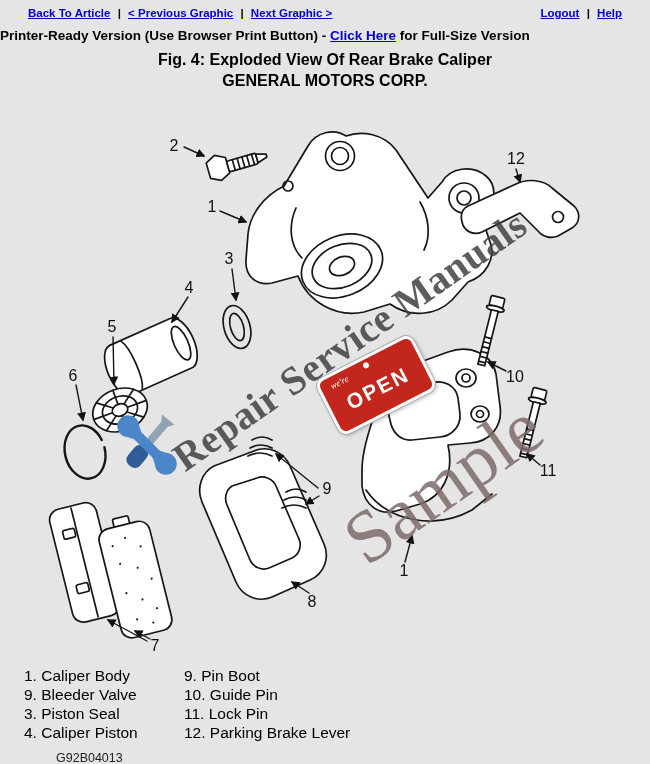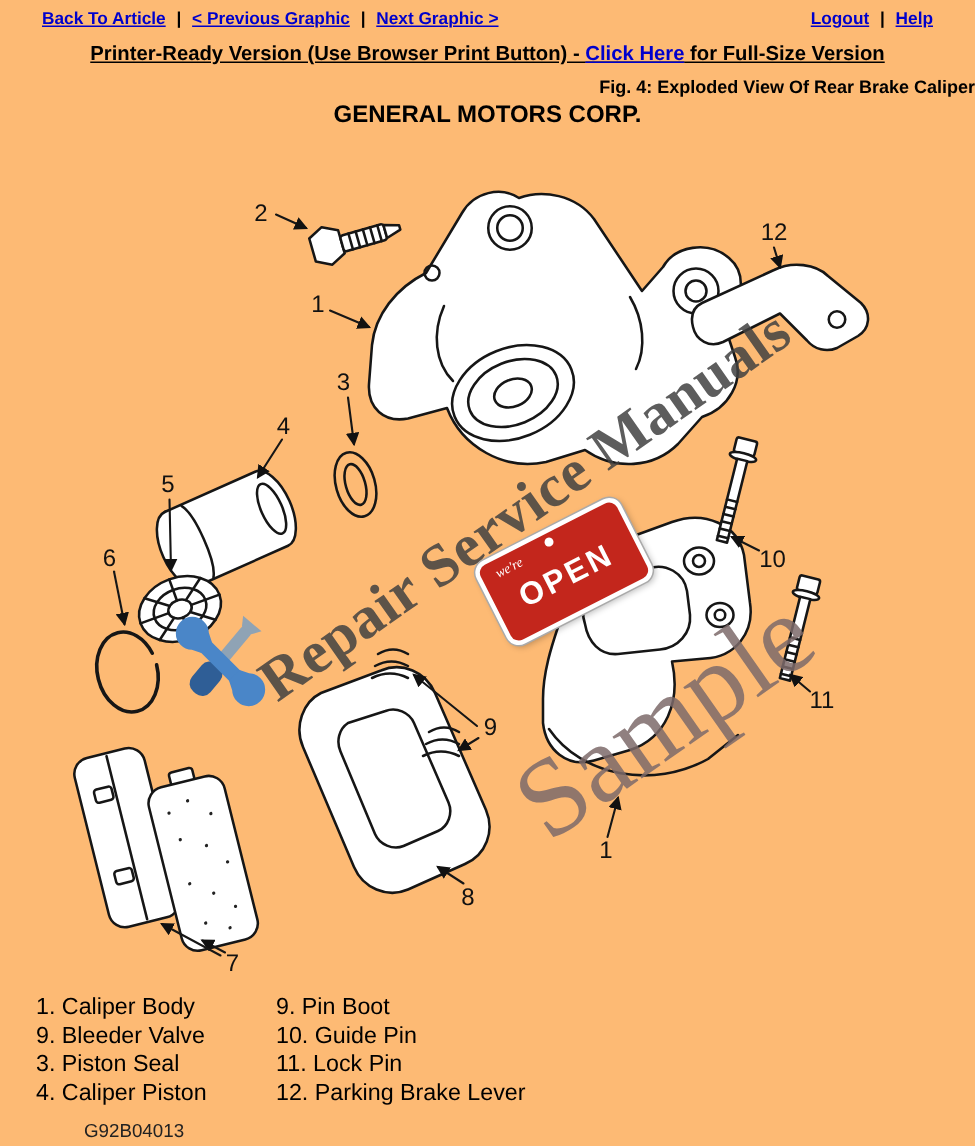--- a/index.html
+++ b/index.html
@@ -1,24 +1,24 @@
 <!DOCTYPE html>
 <html><head>
 <meta charset="utf-8">
 <style>
   html,body{margin:0;padding:0;background:#fff;}
-  .page{position:relative;width:650px;height:764px;background:#fdba74;overflow:hidden;
+  .page{position:relative;width:650px;height:764px;background:#e5e5e5;overflow:hidden;
         font-family:"Liberation Sans",sans-serif;color:#000;}
   
   .topnav{display:flex;justify-content:space-between;padding:7px 28px 0 28px;font-size:11.5px;}
   .navlink{color:#0000cc;font-weight:bold;text-decoration:underline;cursor:pointer;}
   .sep{color:#000;font-weight:bold;margin:0 4px;}
   
-  .title-line{margin-top:9px;text-align:center;font-size:13.5px;font-weight:bold;text-decoration:underline;}
-  .fig-caption{margin-top:8px;text-align:right;font-size:12px;font-weight:bold;}
+  .title-line{margin-top:9px;font-size:13.5px;font-weight:bold;}
+  .fig-caption{margin-top:8px;text-align:center;font-size:16px;font-weight:bold;}
   .manufacturer{margin-top:3px;text-align:center;font-size:16px;font-weight:bold;}
   
   .diagram-area{position:relative;width:650px;height:570px;}
   .diagram{position:absolute;left:0;top:0;width:650px;height:570px;z-index:1;}
   .wm-brand{position:absolute;left:108px;top:226px;width:484px;height:50px;line-height:50px;
             text-align:center;transform:rotate(-35deg);font-family:"Liberation Serif",serif;
             font-weight:bold;font-size:40px;color:rgba(65,65,65,0.85);letter-spacing:.5px;
             white-space:nowrap;z-index:2;pointer-events:none;}
   .wm-sample{position:absolute;left:298px;top:348px;width:290px;height:90px;line-height:90px;
             text-align:center;transform:rotate(-35deg);font-family:"Liberation Serif",serif;

